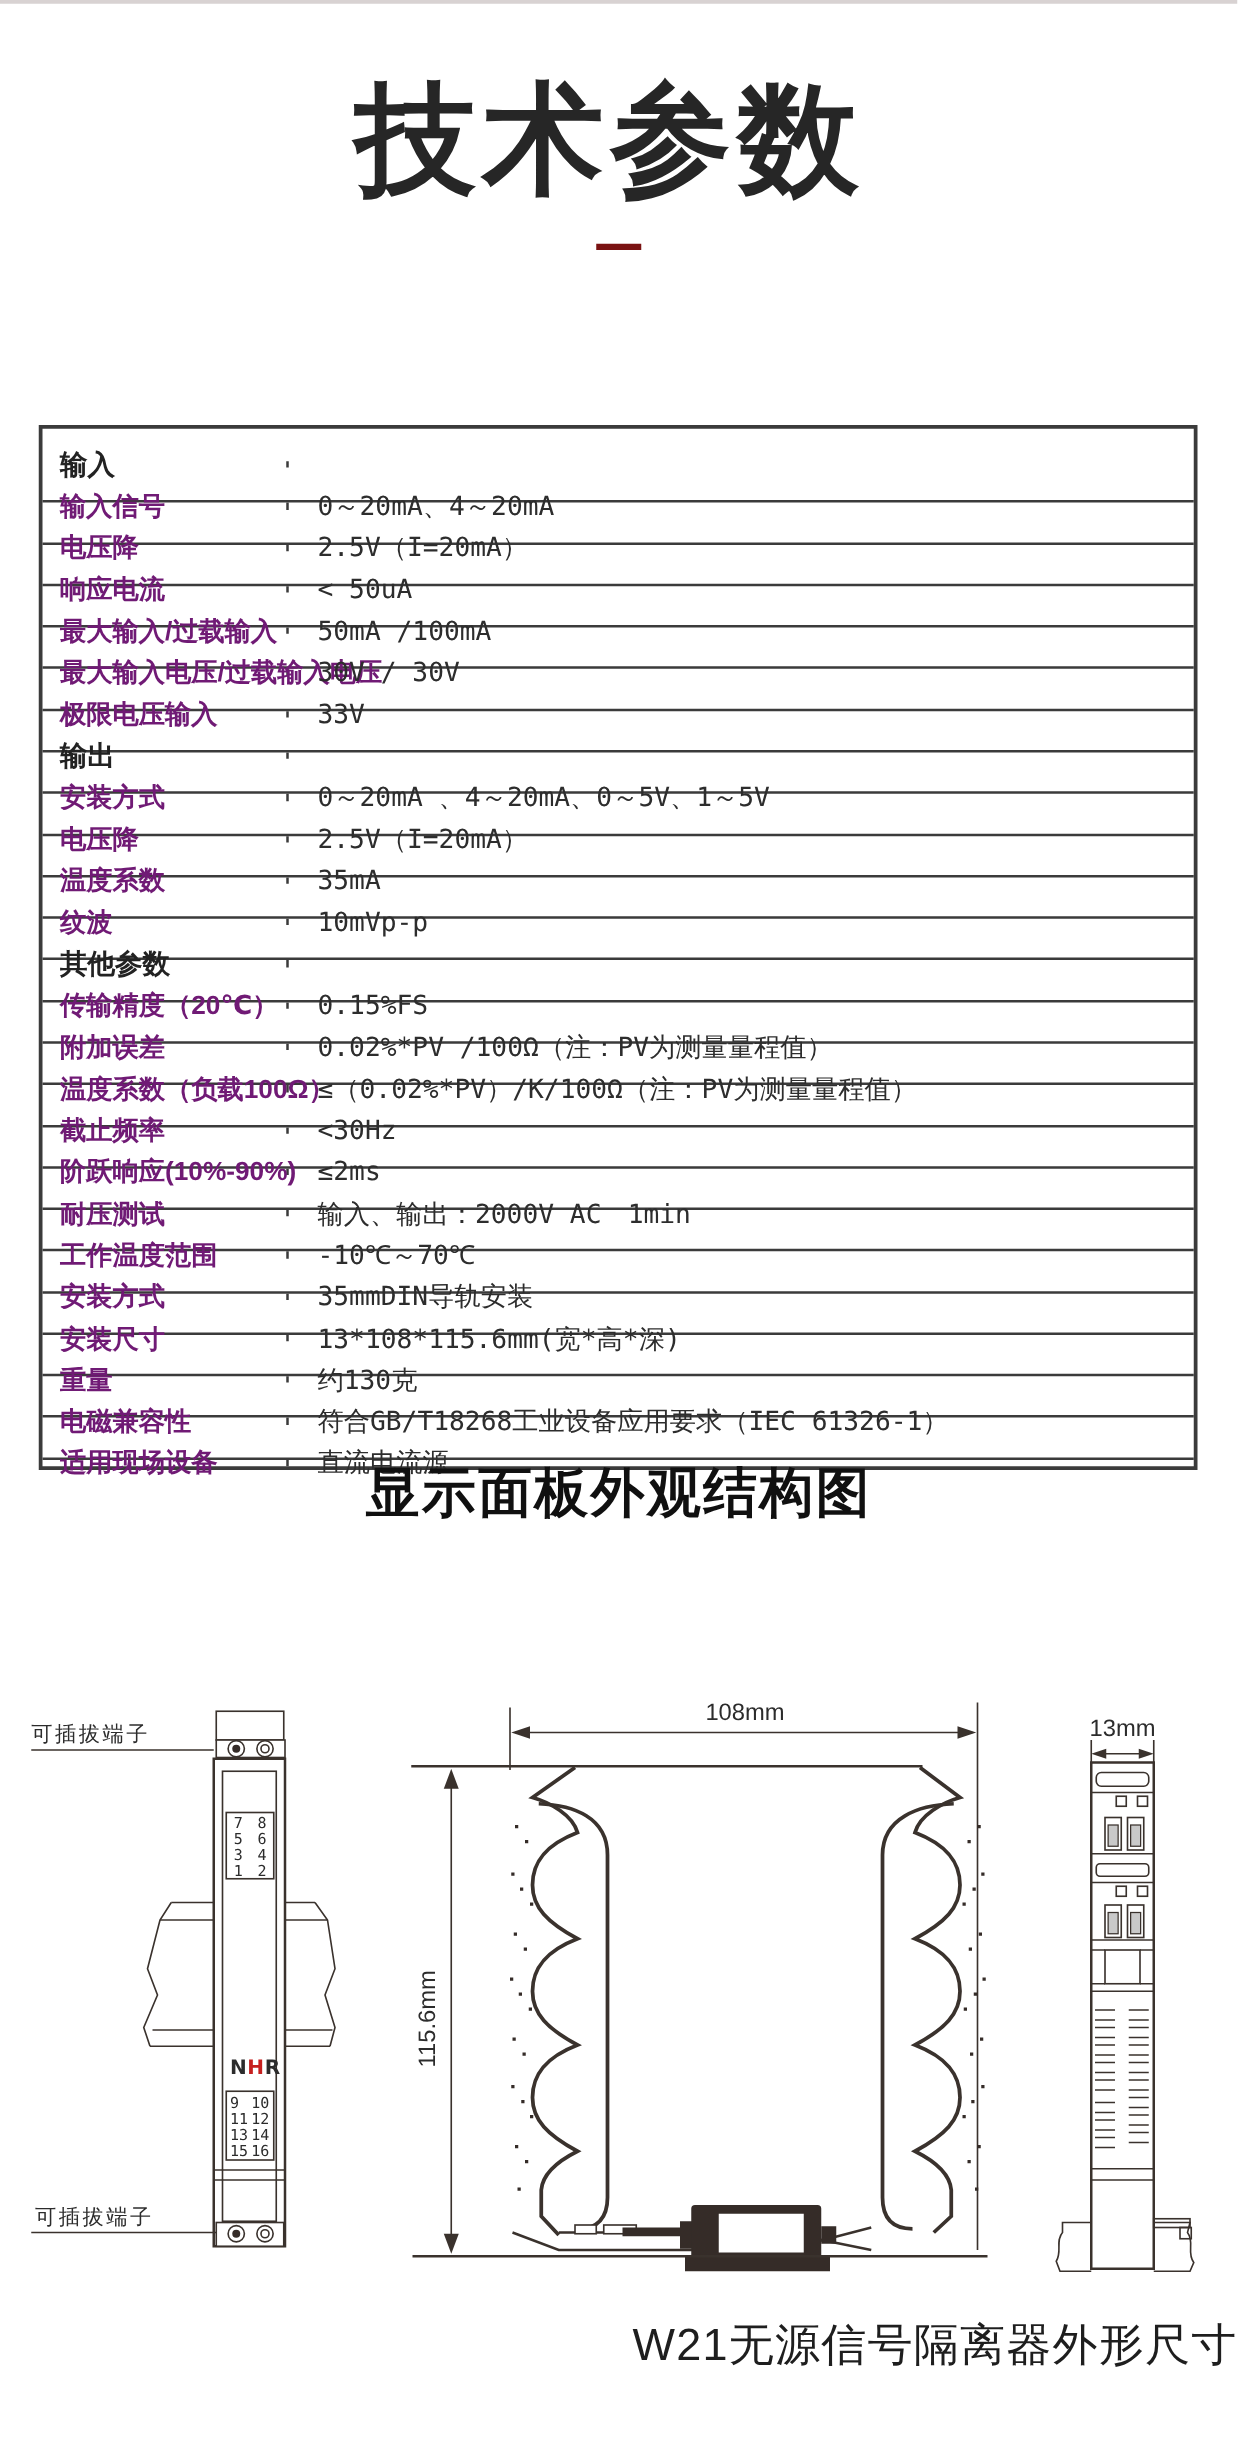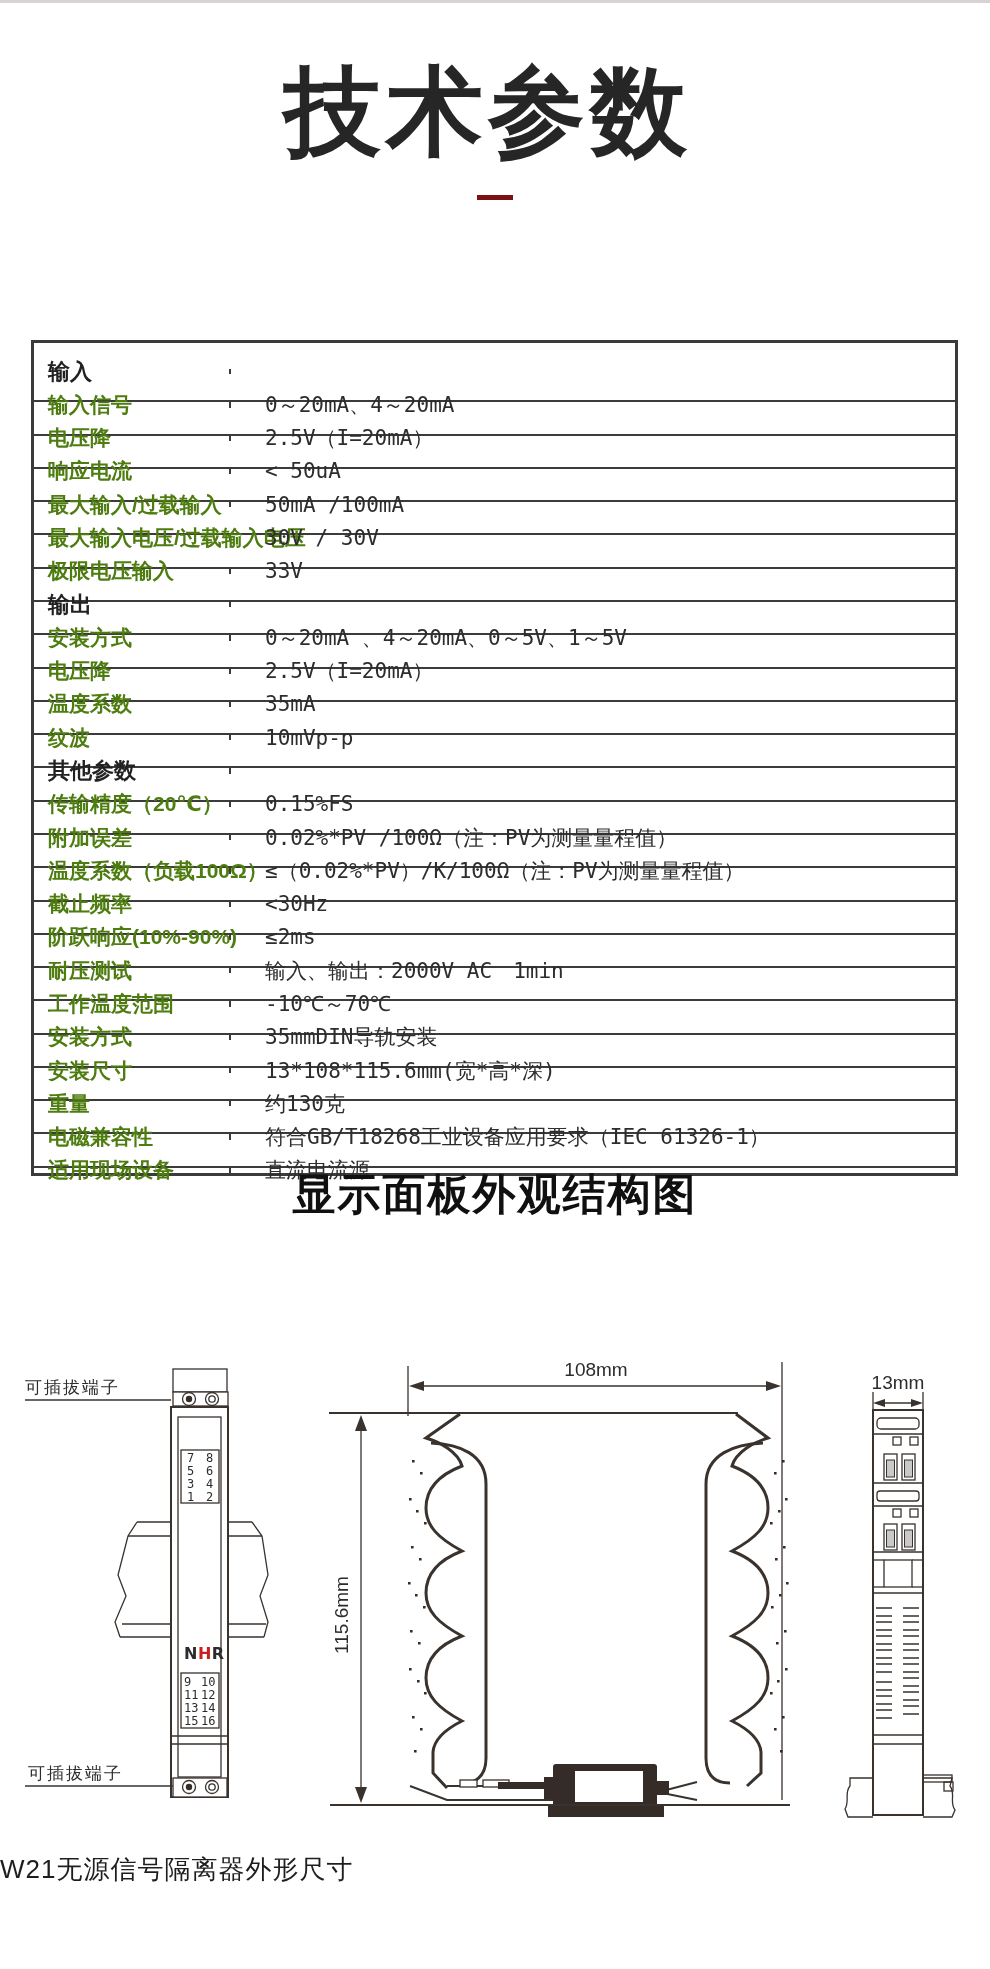--- a/index.html
+++ b/index.html
@@ -7,27 +7,27 @@
   .abs{position:absolute;}
   
   .top-strip{left:0;top:0;width:990px;height:3px;background:#d8d2d2;}
   
   .page-title{left:0;top:48px;width:976px;text-align:center;font-size:97px;font-weight:900;letter-spacing:5px;color:#262626;}
   .title-dash{left:477px;top:195px;width:36px;height:5px;background:#7a1212;}
   
   .spec-table{left:31px;top:340px;width:927px;height:836px;border:3px solid #3b3b3b;box-sizing:border-box;display:flex;flex-direction:column;background:#fff;}
   .trow{flex:1;display:flex;border-top:2px solid #3b3b3b;min-height:0;margin-top:26px;}
   .trow:first-child{border-top:none;}
-  .tl{width:181px;flex:none;border-right:2px solid #3b3b3b;display:flex;align-items:center;padding-left:14px;font-size:21px;font-weight:600;color:#4d7c0f;white-space:nowrap;overflow:visible;}
-  .tv{flex:1;display:flex;align-items:center;padding-left:34px;font-size:21px;font-family:"DejaVu Sans Mono","Liberation Sans",sans-serif;color:#2d2d2d;white-space:nowrap;}
+  .tl{width:181px;flex:none;border-right:2px solid #3b3b3b;display:flex;align-items:center;padding-left:14px;font-size:21px;font-weight:600;color:#701a75;white-space:nowrap;overflow:visible;}
+  .tv{flex:1;display:flex;align-items:center;padding-left:23px;font-size:21px;font-family:"DejaVu Sans Mono","Liberation Sans",sans-serif;color:#2d2d2d;white-space:nowrap;}
   .trow.section .tl{font-weight:800;font-size:22px;color:#222;}
   
   .section-title{left:0;top:1166px;width:990px;text-align:center;font-size:43px;font-weight:800;color:#101010;letter-spacing:2px;}
   
-  .diagram-caption{left:0;top:1852px;width:990px;text-align:left;font-size:26px;font-weight:400;color:#1e1e1e;letter-spacing:1px;}
+  .diagram-caption{left:0;top:1852px;width:990px;text-align:right;font-size:36px;font-weight:400;color:#1e1e1e;letter-spacing:1px;}
   
   svg{position:absolute;left:0;top:1330px;}
   svg .ln{stroke:#3a322d;fill:none;}
   svg .thin{stroke-width:1.3;}
   svg .med{stroke-width:2;}
   svg .thick{stroke-width:3;}
   svg .fillw{fill:#ffffff;}
   svg .dark{fill:#352c28;stroke:none;}
   svg .gray{fill:#c9c9c9;stroke:#3a322d;stroke-width:1;}
   svg text{fill:#2c2c2c;}

